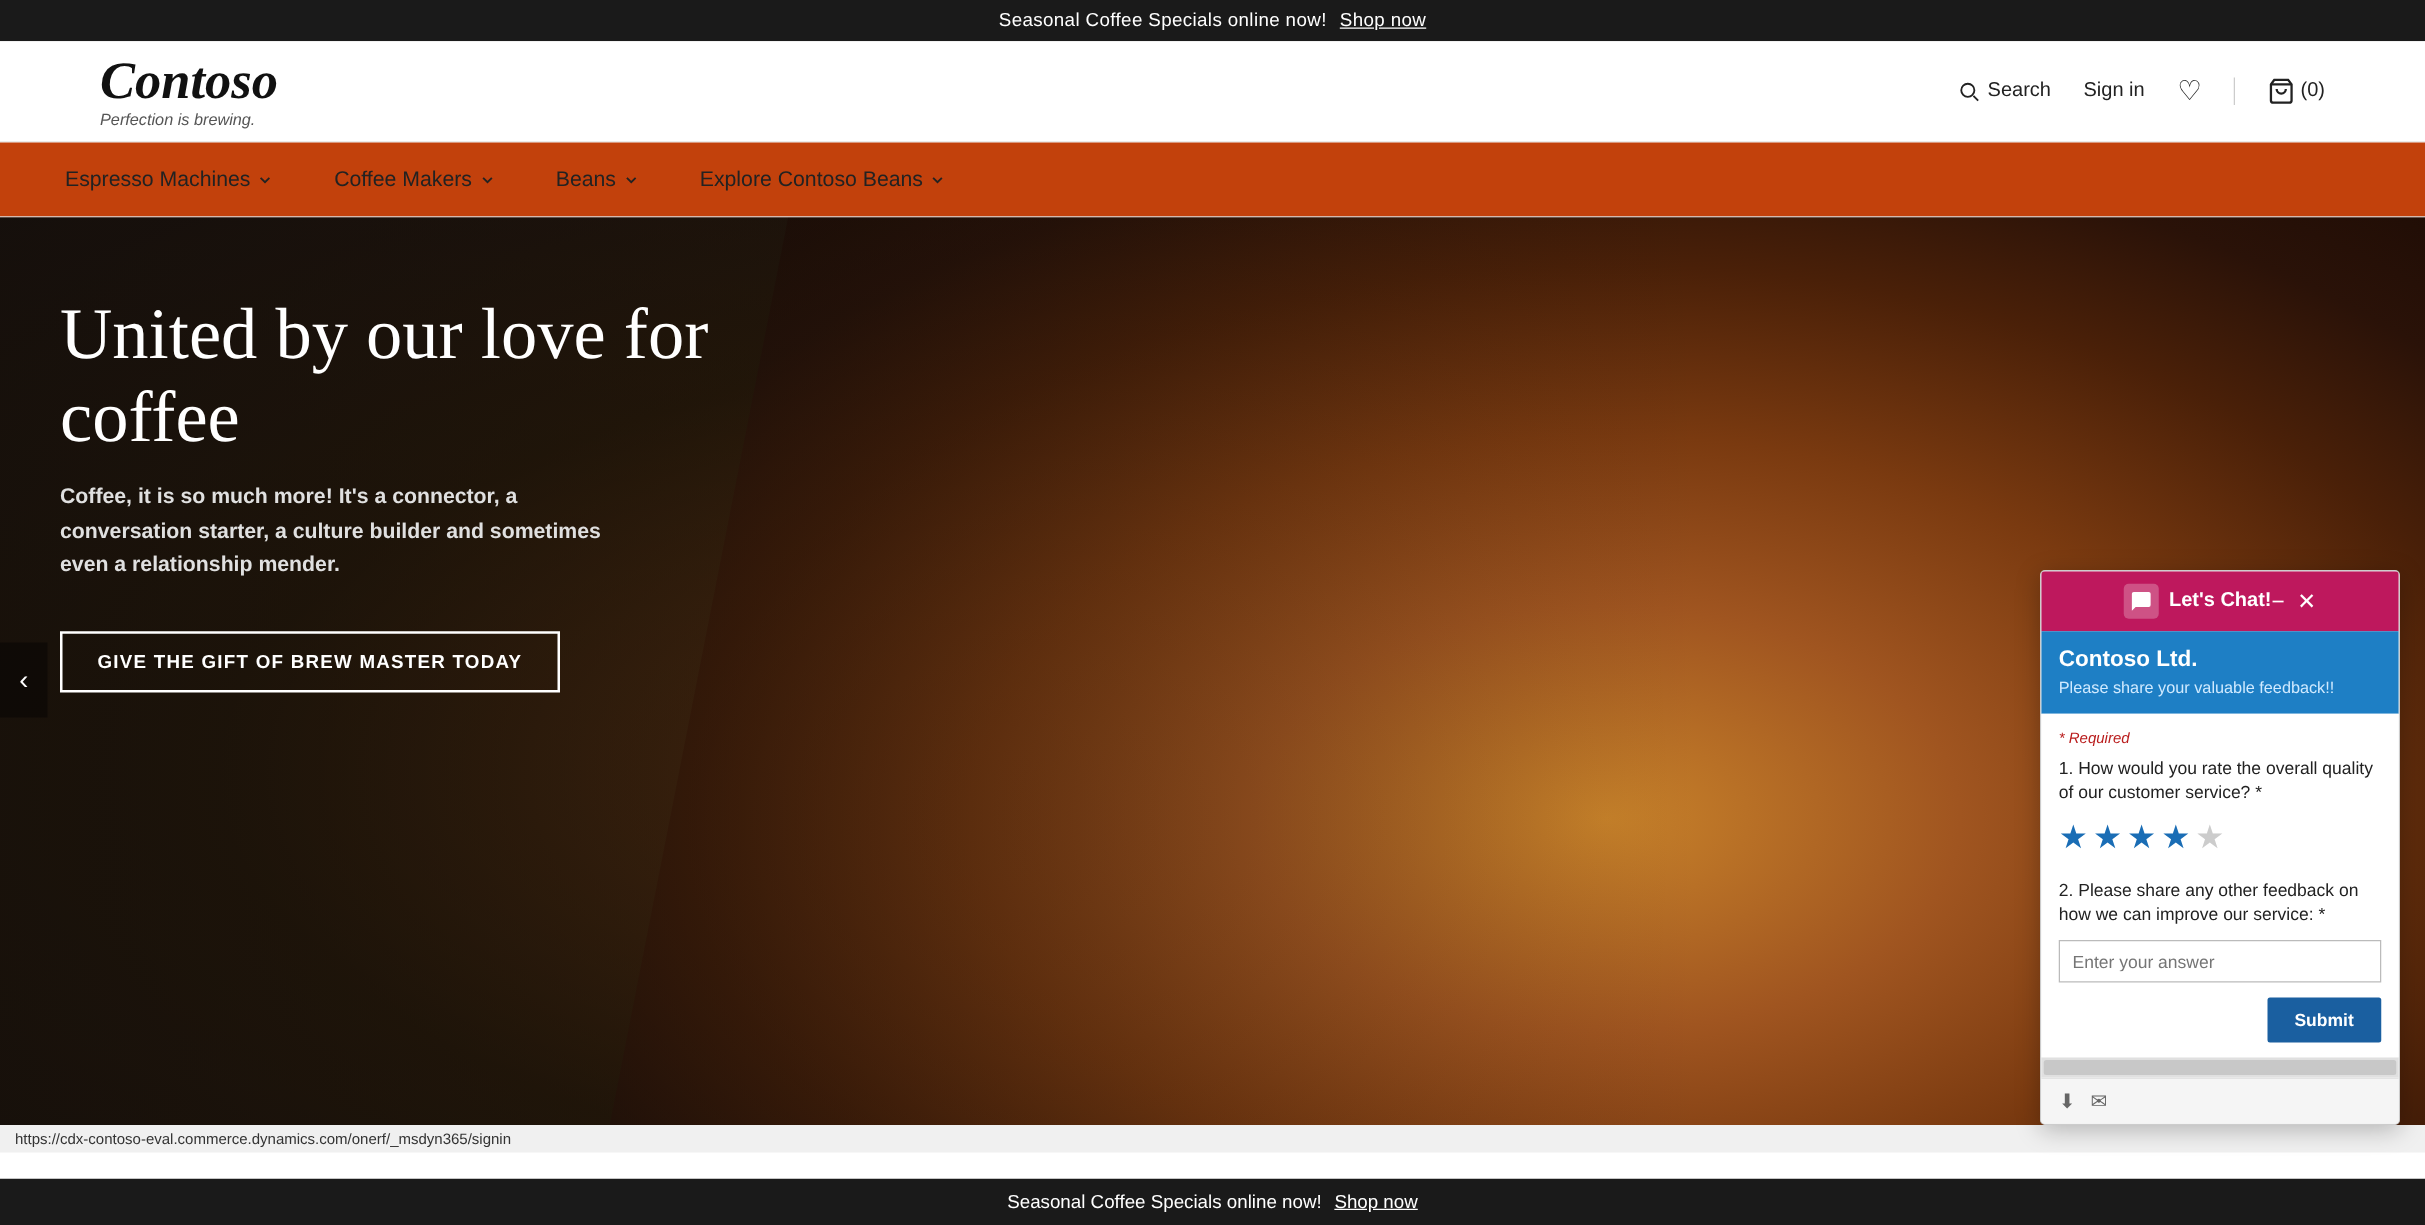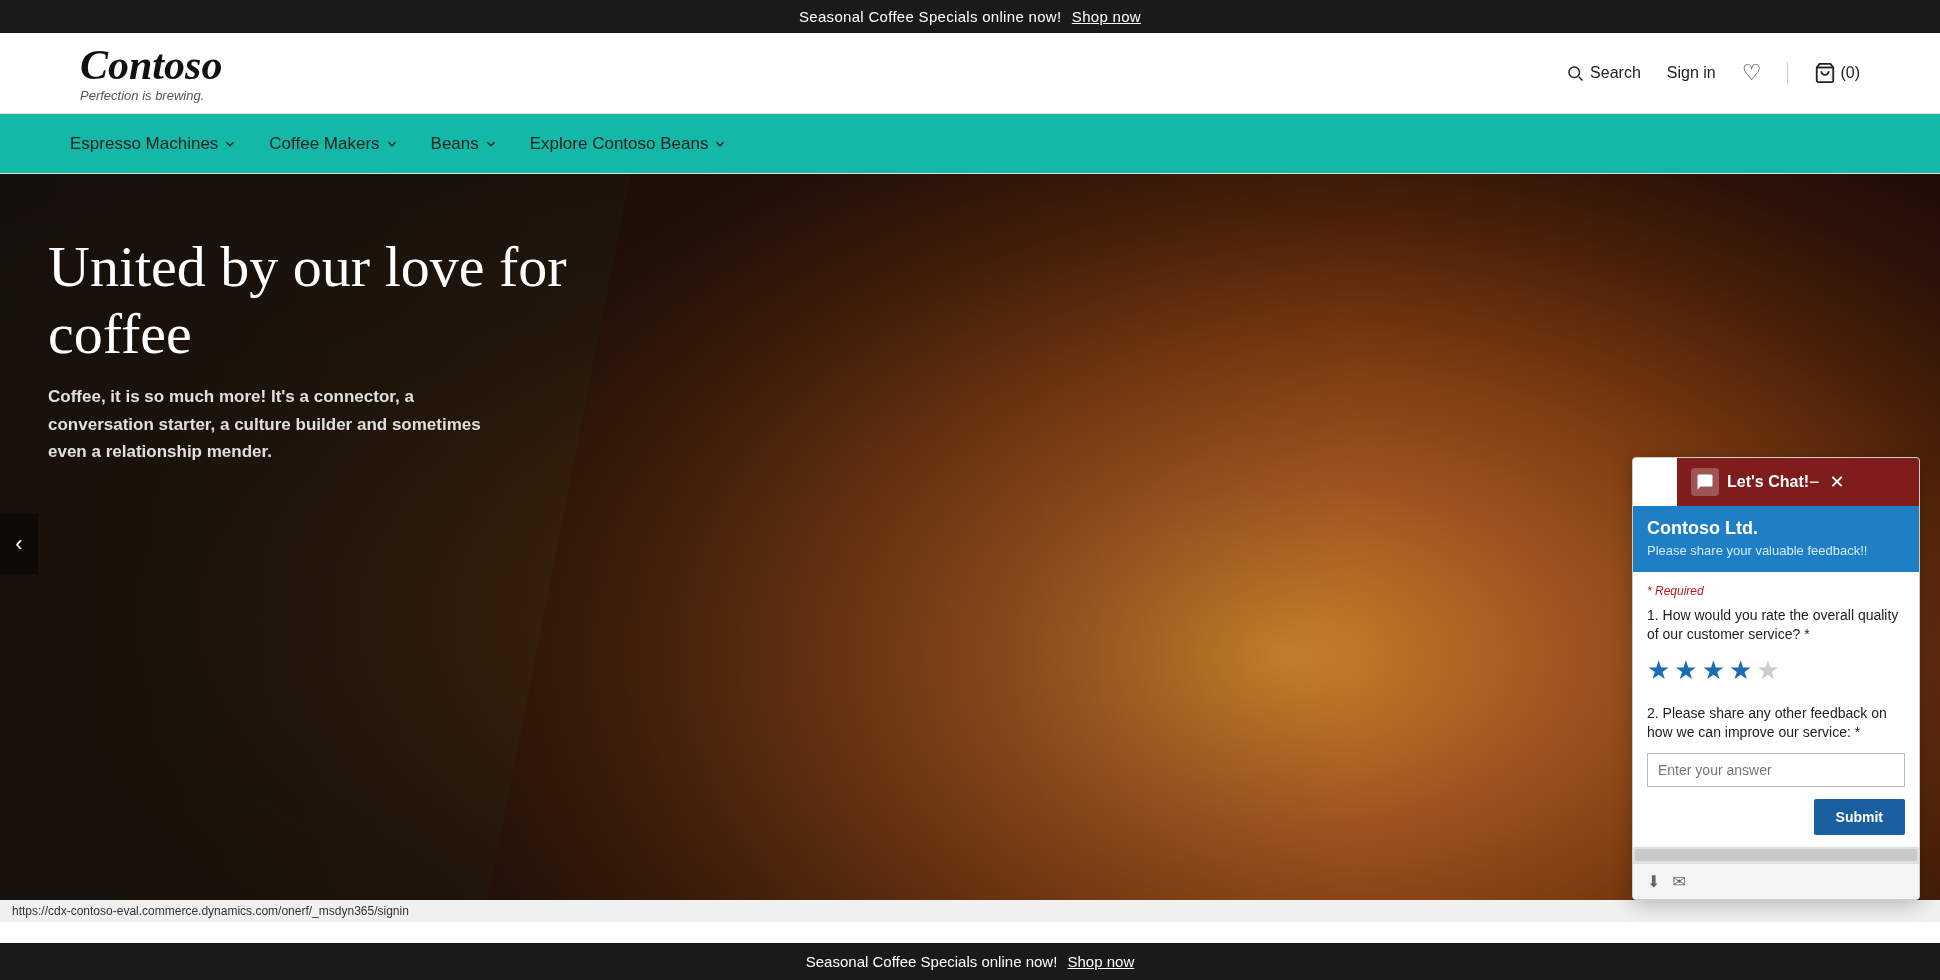--- a/index.html
+++ b/index.html
@@ -83,27 +83,27 @@
       display: flex;
       align-items: center;
       gap: 4px;
       cursor: pointer;
       font-size: 16px;
       color: #222;
     }
 
     
     .nav {
-      background: #14b8a6;
+      background: #c2410c;
       border-bottom: 1px solid #e0e0e0;
       display: flex;
       align-items: center;
-      padding: 0 70px;
+      padding: 0 52px;
       height: 60px;
-      gap: 32px;
+      gap: 48px;
     }
     .nav-item {
       display: flex;
       align-items: center;
       gap: 5px;
       font-size: 17px;
       color: #222;
       cursor: pointer;
       padding: 18px 0;
       white-space: nowrap;
@@ -235,27 +235,26 @@
       right: 20px;
       width: 288px;
       background: #fff;
       border: 1px solid #ccc;
       box-shadow: 0 4px 20px rgba(0,0,0,0.25);
       border-radius: 4px;
       overflow: hidden;
       z-index: 100;
     }
     .chat-header {
-      background: #7f1d1d;
+      background: #be185d;
       color: #fff;
       padding: 10px 14px;
       display: flex;
       align-items: center;
-      justify-content: flex-start;
-      margin-left: 44px;
+      justify-content: center;
     }
     .chat-header-left {
       display: flex;
       align-items: center;
       gap: 8px;
     }
     .chat-icon {
       width: 28px;
       height: 28px;
       background: rgba(255,255,255,0.25);
@@ -445,20 +444,21 @@
 </nav>
 
 <div class="hero">
   <div class="hero-bg"></div>
   <div class="hero-coffee-cup"></div>
   <div class="hero-overlay"></div>
 
   <div class="hero-content">
     <h1 class="hero-title">United by our love for coffee</h1>
     <p class="hero-subtitle">Coffee, it is so much more! It's a connector, a conversation starter, a culture builder and sometimes even a relationship mender.</p>
+    <button class="hero-cta">GIVE THE GIFT OF BREW MASTER TODAY</button>
   </div>
 
   <button class="carousel-arrow carousel-arrow-left">‹</button>
 </div>
 
 <div class="status-bar">
   <span>https://cdx-contoso-eval.commerce.dynamics.com/onerf/_msdyn365/signin</span>
 </div>
 
 <div class="bottom-bar">

